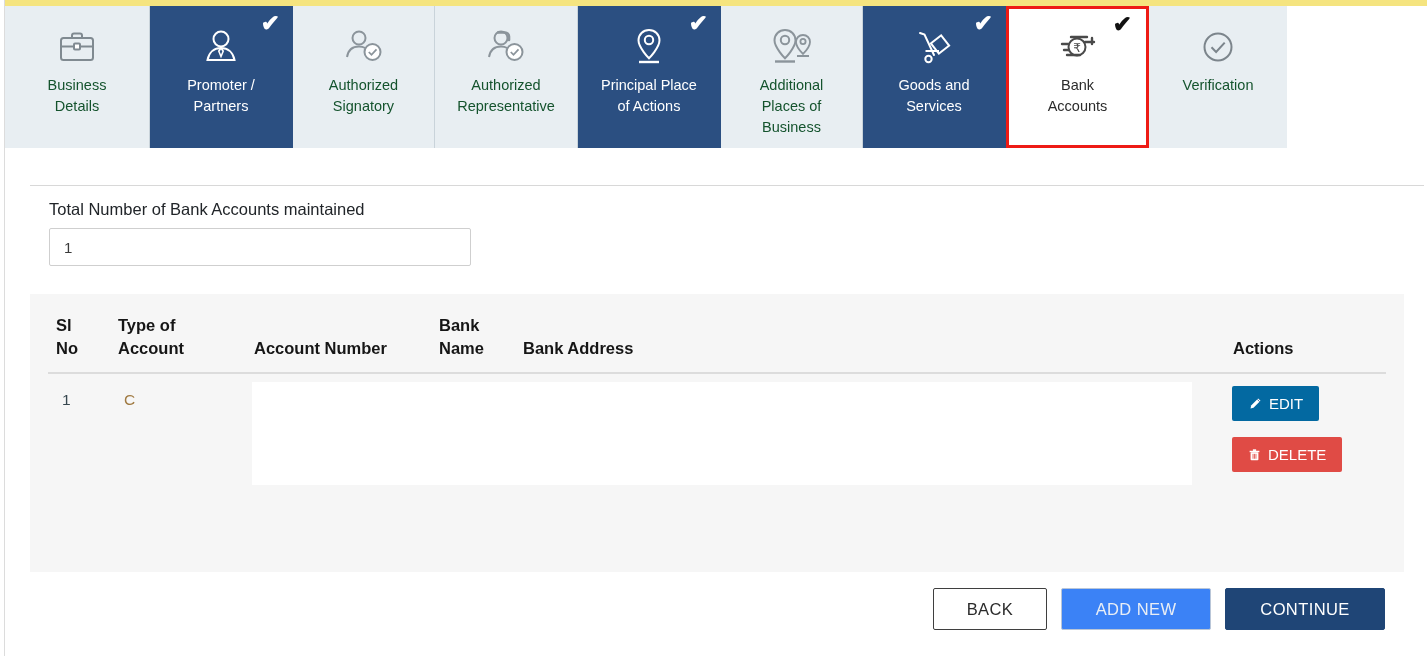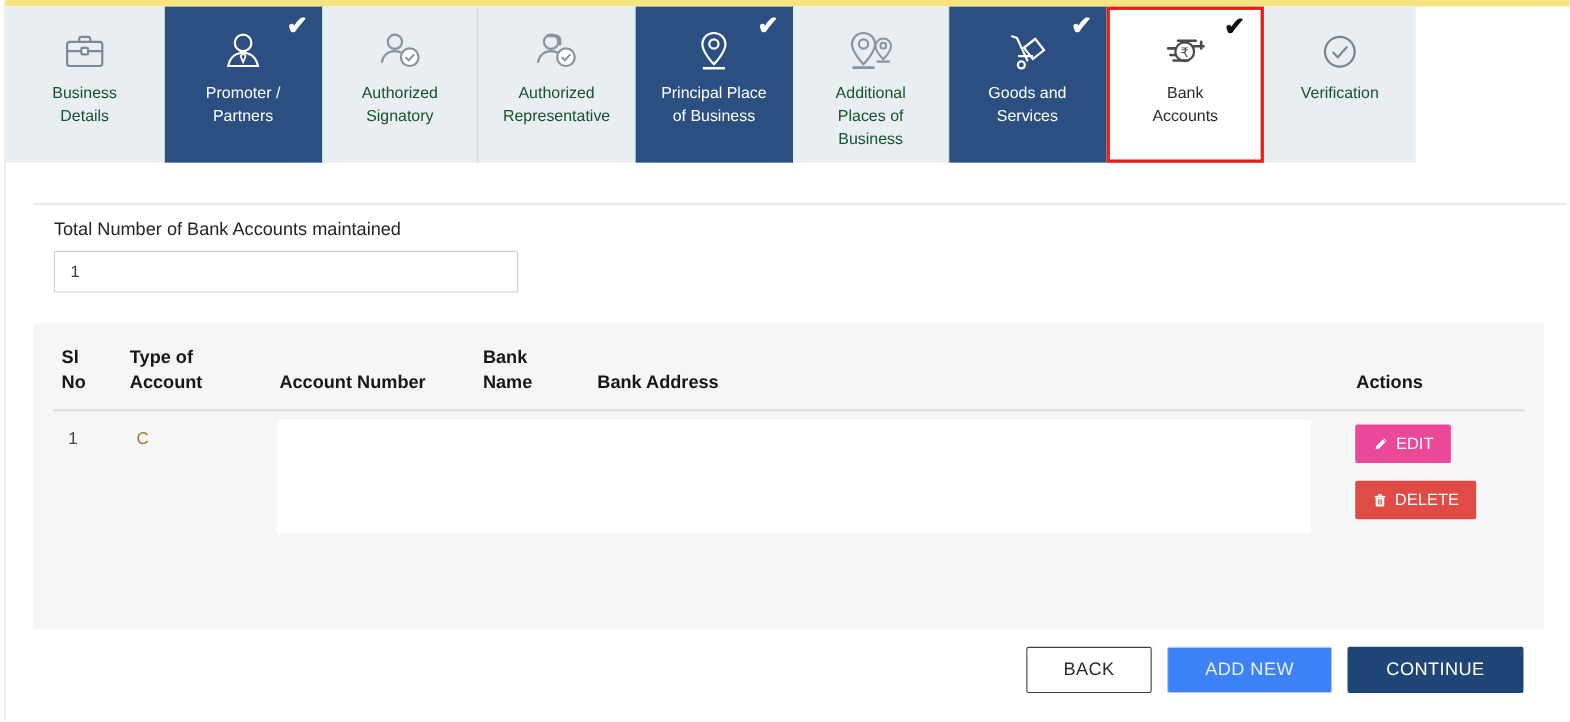--- a/index.html
+++ b/index.html
@@ -156,21 +156,21 @@
     font-weight: bold;
     color: #161616;
     line-height: 23px;
     white-space: pre-line;
     font-family: "Liberation Sans", sans-serif;
   }
   .th-slno      { left: 26px;   top: 20px; }
   .th-type      { left: 88px;   top: 20px; }
   .th-acctnum   { left: 224px;  top: 43px; }
   .th-bankname  { left: 409px;  top: 20px; }
-  .th-bankaddr  { left: 513px;  top: 43px; }
+  .th-bankaddr  { left: 493px;  top: 43px; }
   .th-actions   { left: 1203px; top: 43px; }
 
   .thead-rule {
     position: absolute;
     top: 78px; left: 18px;
     width: 1338px;
     height: 2px;
     background: #dcdcdc;
   }
 
@@ -213,21 +213,21 @@
     height: 35px;
     padding: 0 16px;
     border: none;
     border-radius: 2px;
     font-size: 15px;
     color: #ffffff;
     cursor: pointer;
     font-family: "Liberation Sans", sans-serif;
     width: max-content;
   }
-  .btn-edit   { background: #ec4899; }
+  .btn-edit   { background: #0369a1; }
   .btn-delete { background: #e04b45; }
   .btn-ico { font-size: 14px; line-height: 14px; display:inline-block; }
 
   
   .footer {
     position: absolute;
     top: 440px; right: 42px;
     display: flex;
     align-items: center;
     gap: 14px;
@@ -314,21 +314,21 @@
     <div class="tab done" style="width:143px">
       <span class="check">✔</span>
       <span class="tab-icon">
         <svg width="36" height="42" viewBox="0 0 36 42">
           <path d="M18 4c-6 0-10.5 4.5-10.5 10.3 0 7.4 10.5 18 10.5 18s10.5-10.6 10.5-18C28.5 8.5 24 4 18 4z" fill="none" stroke="#ffffff" stroke-width="2"></path>
           <circle cx="18" cy="14" r="4.2" fill="none" stroke="#ffffff" stroke-width="2"></circle>
           <line x1="8" y1="36" x2="28" y2="36" stroke="#ffffff" stroke-width="2.4"></line>
         </svg>
       </span>
       <span class="tab-label">Principal Place
-of Business</span>
+of Actions</span>
     </div>
 
     <div class="tab" style="width:142px">
       <span class="tab-icon">
         <svg width="46" height="42" viewBox="0 0 46 42">
           <path d="M16 4C10 4 5.5 8.5 5.5 14.3c0 7.4 10.5 18 10.5 18s10.5-10.6 10.5-18C26.5 8.5 22 4 16 4z" fill="none" stroke="#8b949b" stroke-width="2"></path>
           <circle cx="16" cy="14" r="4.2" fill="none" stroke="#8b949b" stroke-width="2"></circle>
           <line x1="6" y1="35.5" x2="26" y2="35.5" stroke="#8b949b" stroke-width="2.4"></line>
           <path d="M34 9c-4 0-7 3-7 6.9 0 4.9 7 12 7 12s7-7.1 7-12C41 12 38 9 34 9z" fill="none" stroke="#8b949b" stroke-width="1.8"></path>
           <circle cx="34" cy="15.5" r="2.6" fill="none" stroke="#8b949b" stroke-width="1.8"></circle>

